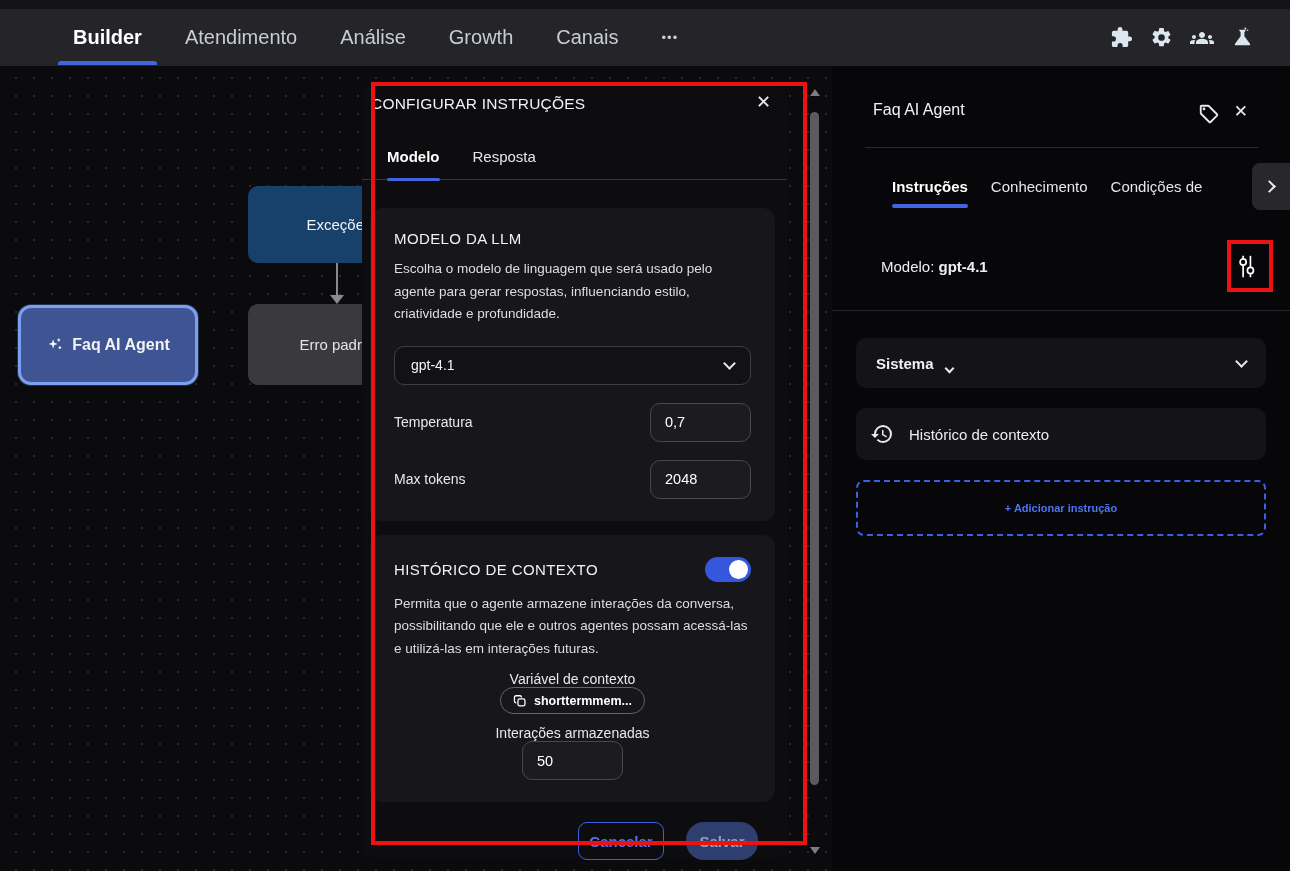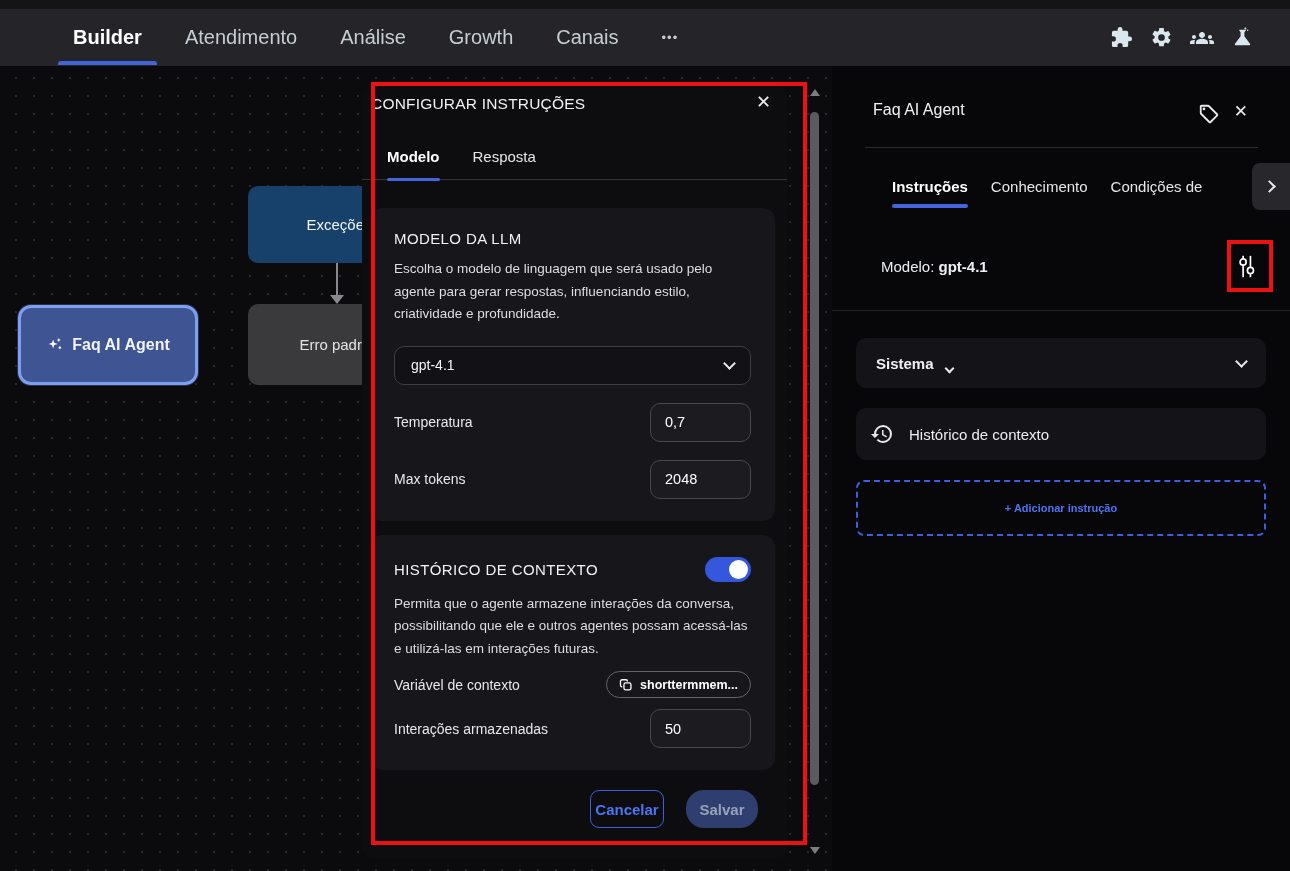--- a/index.html
+++ b/index.html
@@ -63,28 +63,28 @@
   .modal-tab.active { font-weight:bold; color:#fff; }
   .modal-tab.active::after { content:""; position:absolute; left:0; right:0; bottom:-2px; height:3.5px; border-radius:3px; background:#4464de; }
   .modal-content { padding:28px 12px 0 8px; }
   .card { background:#17171b; border-radius:12px; padding:22px 24px; }
   .card + .card { margin-top:14px; }
   .card-title-row { display:flex; align-items:center; justify-content:space-between; }
   .card-title { font-size:15px; letter-spacing:.4px; color:#f2f2f4; }
   .card-desc { margin-top:11px; font-size:13.5px; line-height:1.67; color:#dedee1; }
   .select { margin-top:20px; height:39px; background:#121216; border:1px solid #3e3e45; border-radius:10px; display:flex; align-items:center; justify-content:space-between; padding:0 16px; font-size:14px; color:#f4f4f6; cursor:pointer; }
   .field-row { margin-top:18px; display:flex; align-items:center; justify-content:space-between; }
-  .field-row.tight { margin-top:11px; }
+  .field-row.tight { margin-top:11px;flex-direction:column; }
   .field-label { font-size:14px; color:#e8e8ea; }
   .num-input { width:101px; height:39px; background:#1c1c20; border:1px solid #47474d; border-radius:10px; padding:0 14px; font-size:14.5px; color:#ffffff; font-family:inherit; outline:none; }
   .toggle { position:relative; width:46px; height:25px; border-radius:13px; background:#3457dd; cursor:pointer; flex:none; }
   .toggle::after { content:""; position:absolute; right:3px; top:3px; width:19px; height:19px; border-radius:50%; background:#ffffff; }
   .chip { display:flex; align-items:center; gap:7px; height:27px; padding:8px 12px; border:1.5px solid #64646a; border-radius:15px; font-size:12.5px; font-weight:bold; color:#fff; cursor:pointer; }
   .modal-footer { margin-top:20px; display:flex; justify-content:flex-end; align-items:center; gap:22px; padding-right:17px; }
-  .btn-cancel { width:74px; height:38px; background:transparent; border:1.5px solid #3b5fe0; border-radius:9px; color:#4d74f2; font-weight:bold; font-size:15px; font-family:inherit; cursor:pointer; }
+  .btn-cancel { width:86px; height:38px; background:transparent; border:1.5px solid #3b5fe0; border-radius:9px; color:#4d74f2; font-weight:bold; font-size:15px; font-family:inherit; cursor:pointer; }
   .btn-save { width:72px; height:38px; background:#2e3e6e; border:none; border-radius:18px; color:#99a2b8; font-weight:bold; font-size:15px; font-family:inherit; cursor:pointer; }
   
   .mscroll { position:absolute; left:808px; top:86px; width:14px; height:772px; z-index:10; }
   .mscroll-up { position:absolute; left:2px; top:3px; width:0; height:0; border-left:5px solid transparent; border-right:5px solid transparent; border-bottom:7px solid #7c7c81; }
   .mscroll-thumb { position:absolute; left:2px; top:26px; width:9px; height:673px; border-radius:5px; background:#5a5a5f; cursor:pointer; }
   .mscroll-down { position:absolute; left:2px; bottom:4px; width:0; height:0; border-left:5px solid transparent; border-right:5px solid transparent; border-top:7px solid #7c7c81; }
   
   .hl { position:absolute; border:4px solid #ec1212; z-index:50; pointer-events:none; }
   .hl-modal { left:371px; top:82px; width:436px; height:763px; }
   .hl-icon { left:1227px; top:240px; width:46px; height:52px; }

